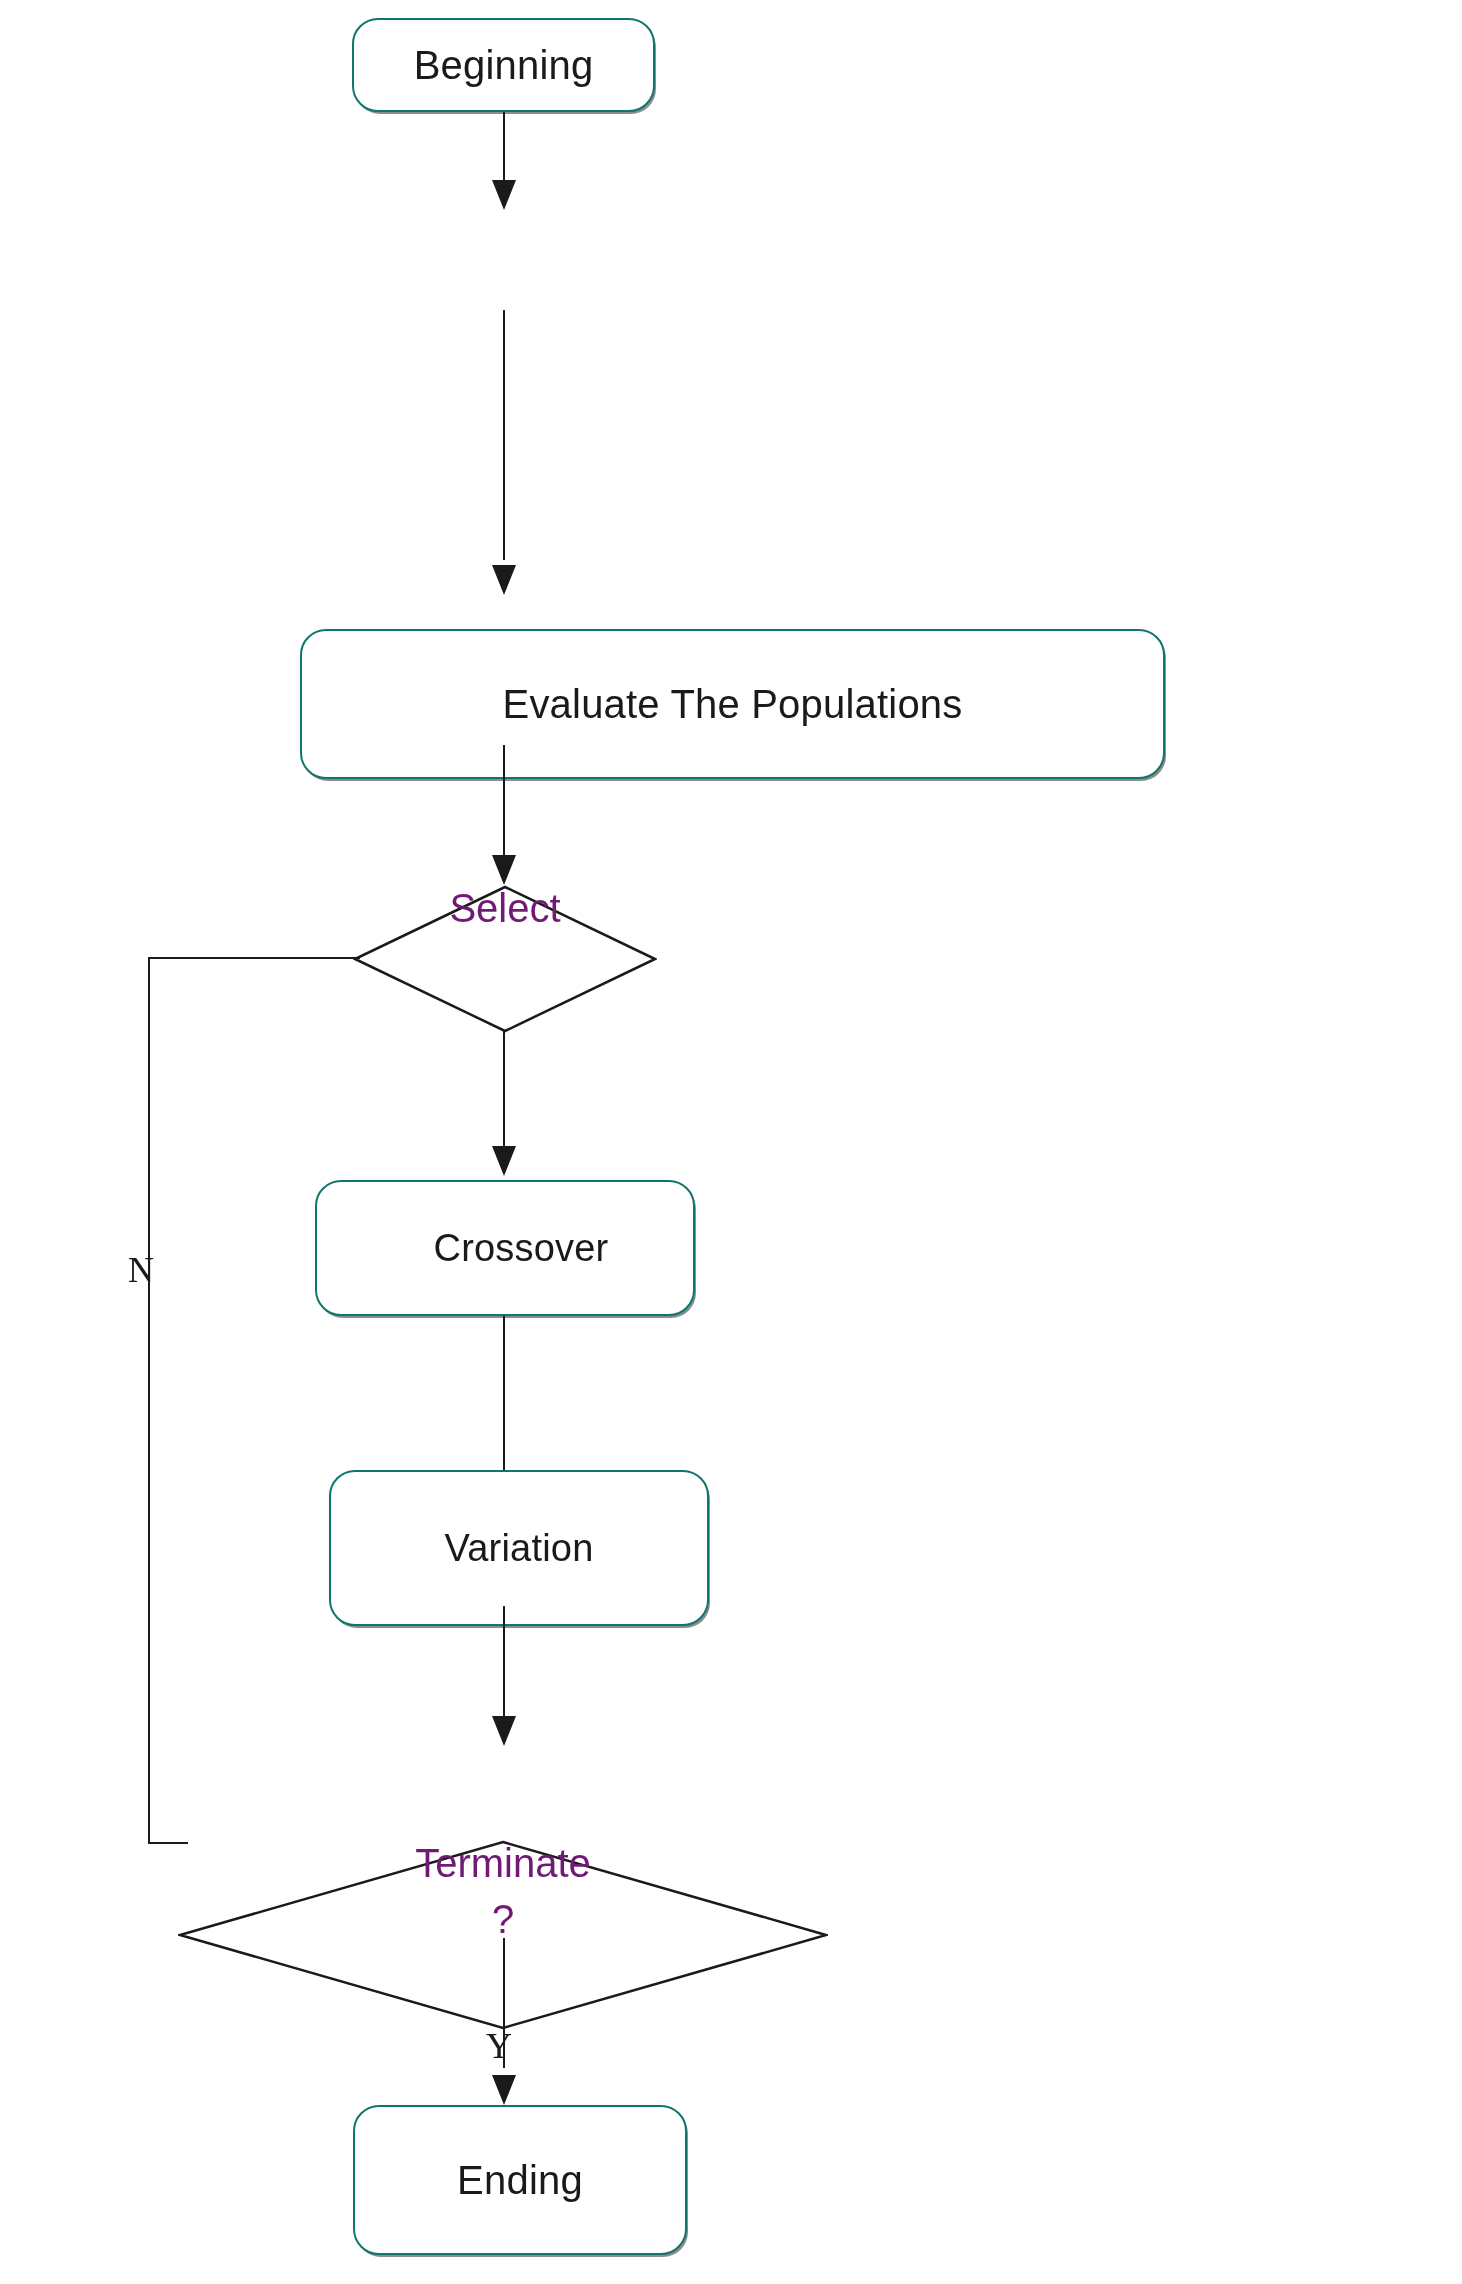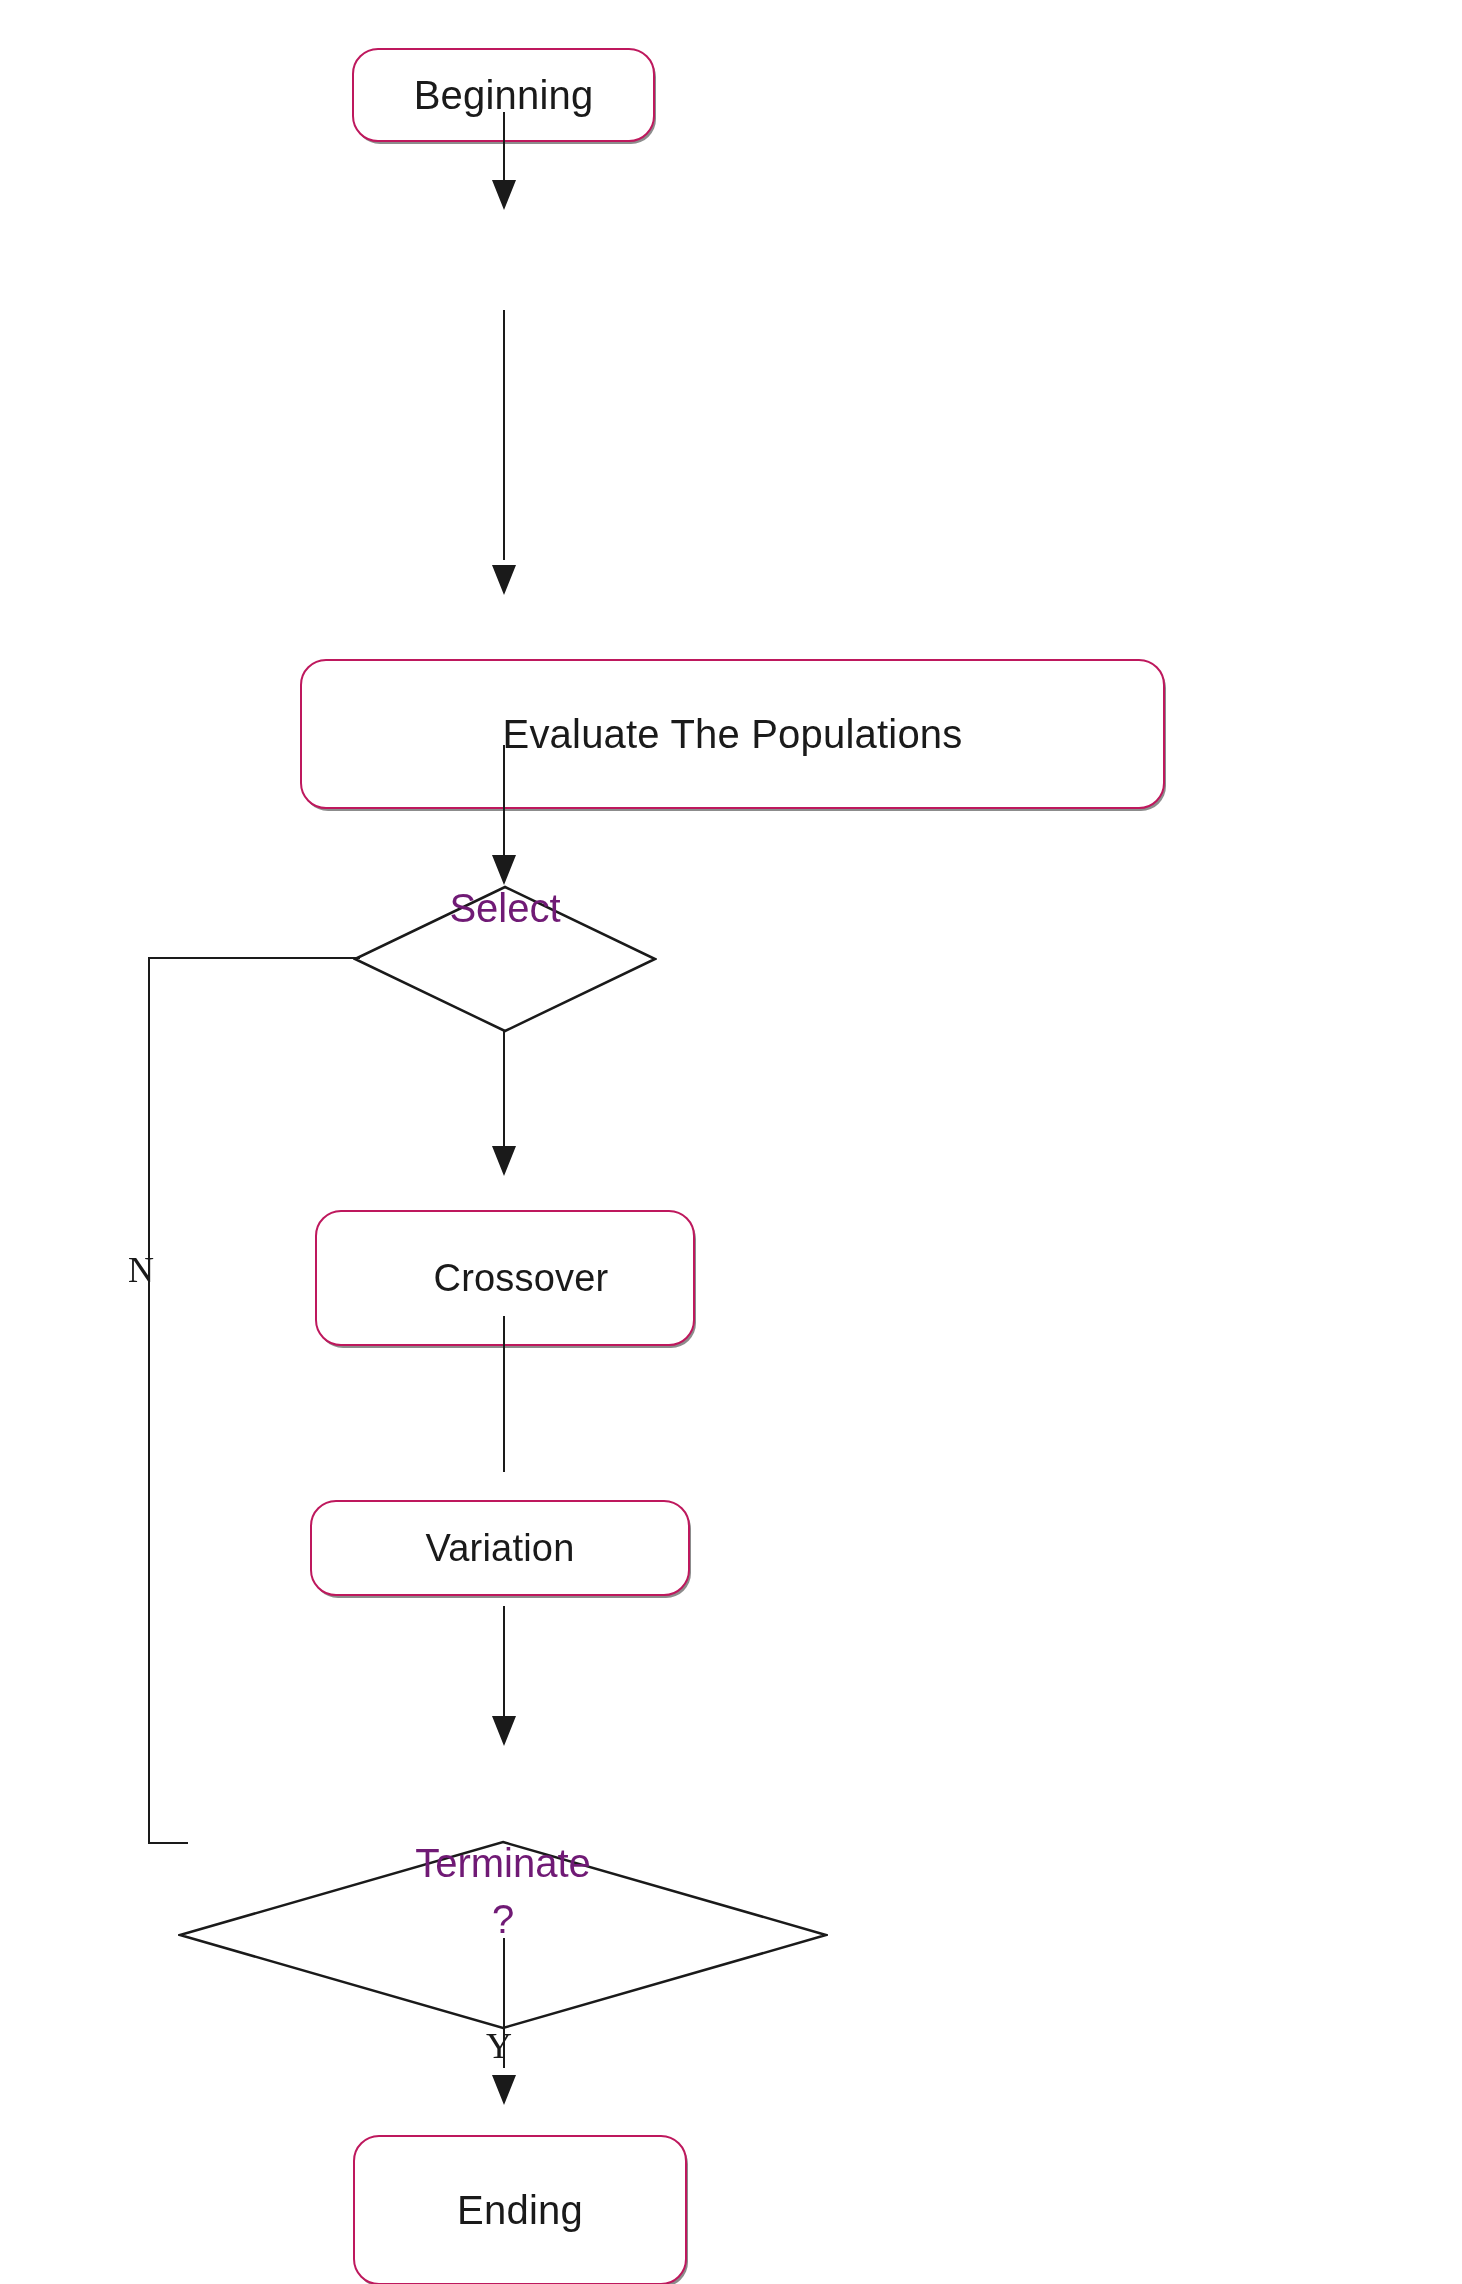--- a/index.html
+++ b/index.html
@@ -20,24 +20,23 @@
   .node {
     position: absolute;
     box-sizing: border-box;
     background: #ffffff;
     display: flex;
     align-items: center;
     justify-content: center;
     text-align: center;
   }
   .node-box {
-    border: 2px solid #be185d;
+    border: 2px solid #0f766e;
     border-radius: 26px;
     box-shadow: 2px 3px 0 -1px rgba(120,120,120,0.85);
-    margin-top: 30px;
   }
   .node-label {
     color: #1a1a1a;
     font-size: 40px;
     line-height: 1.12;
     letter-spacing: 0.2px;
     white-space: nowrap;
   }
   .node-label-sm {
     font-size: 38px;
@@ -129,21 +128,21 @@
 
   <div class="conn conn-v" style="left:503px; top:1031px; width:2px; height:115px;"></div>
   <div class="arrowhead" style="left:492px; top:1146px;"></div>
 
   <div class="node node-box" style="left:315px; top:1180px; width:380px; height:136px;padding-left:32px;">
     <span class="node-label node-label-sm">Crossover</span>
   </div>
 
   <div class="conn conn-v" style="left:503px; top:1316px; width:2px; height:156px;"></div>
 
-  <div class="node node-box" style="left:310px; top:1470px; width:380px; height:96px;">
+  <div class="node node-box" style="left:329px; top:1470px; width:380px; height:156px;">
     <span class="node-label node-label-sm">Variation</span>
   </div>
 
   <div class="conn conn-v" style="left:503px; top:1606px; width:2px; height:110px;"></div>
   <div class="arrowhead" style="left:492px; top:1716px;"></div>
 
   <div class="diamond" style="left:178px; top:1840px; width:650px; height:190px;">
     <svg width="650" height="190" viewBox="0 0 650 190">
       <polygon points="325,2 648,95 325,188 2,95" fill="#ffffff" stroke="#1a1a1a" stroke-width="2.5"></polygon>
     </svg>

